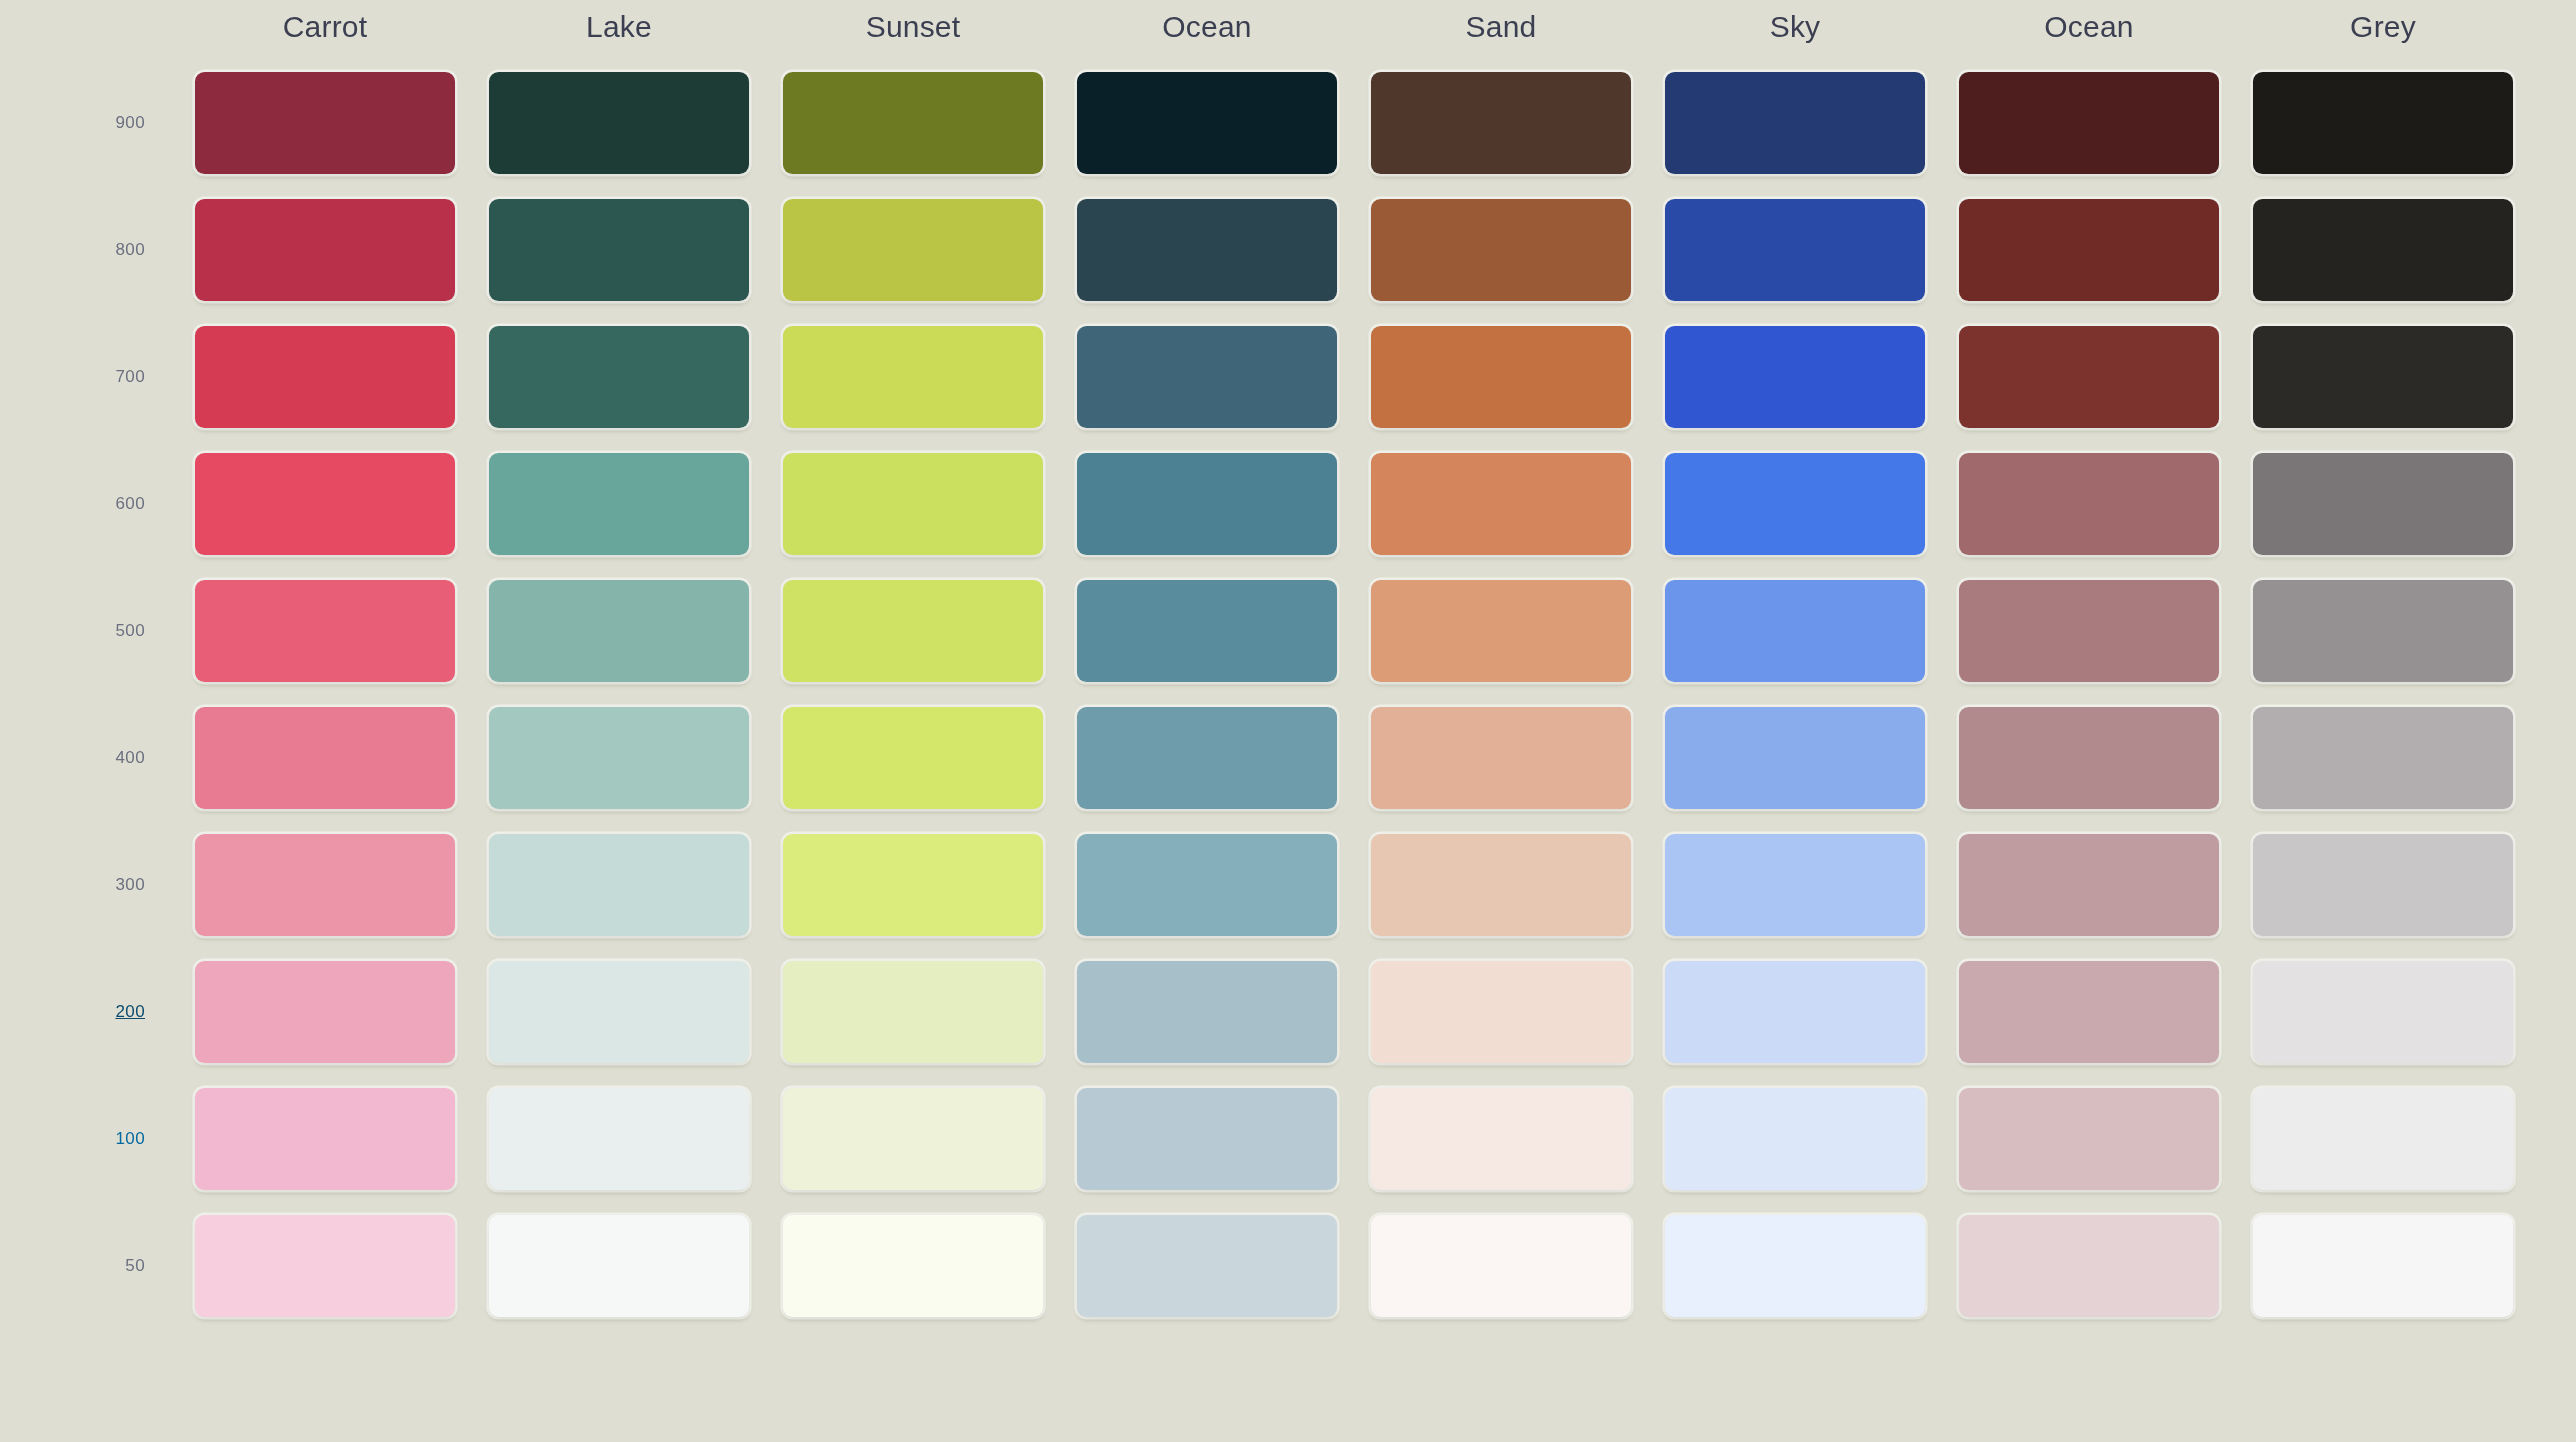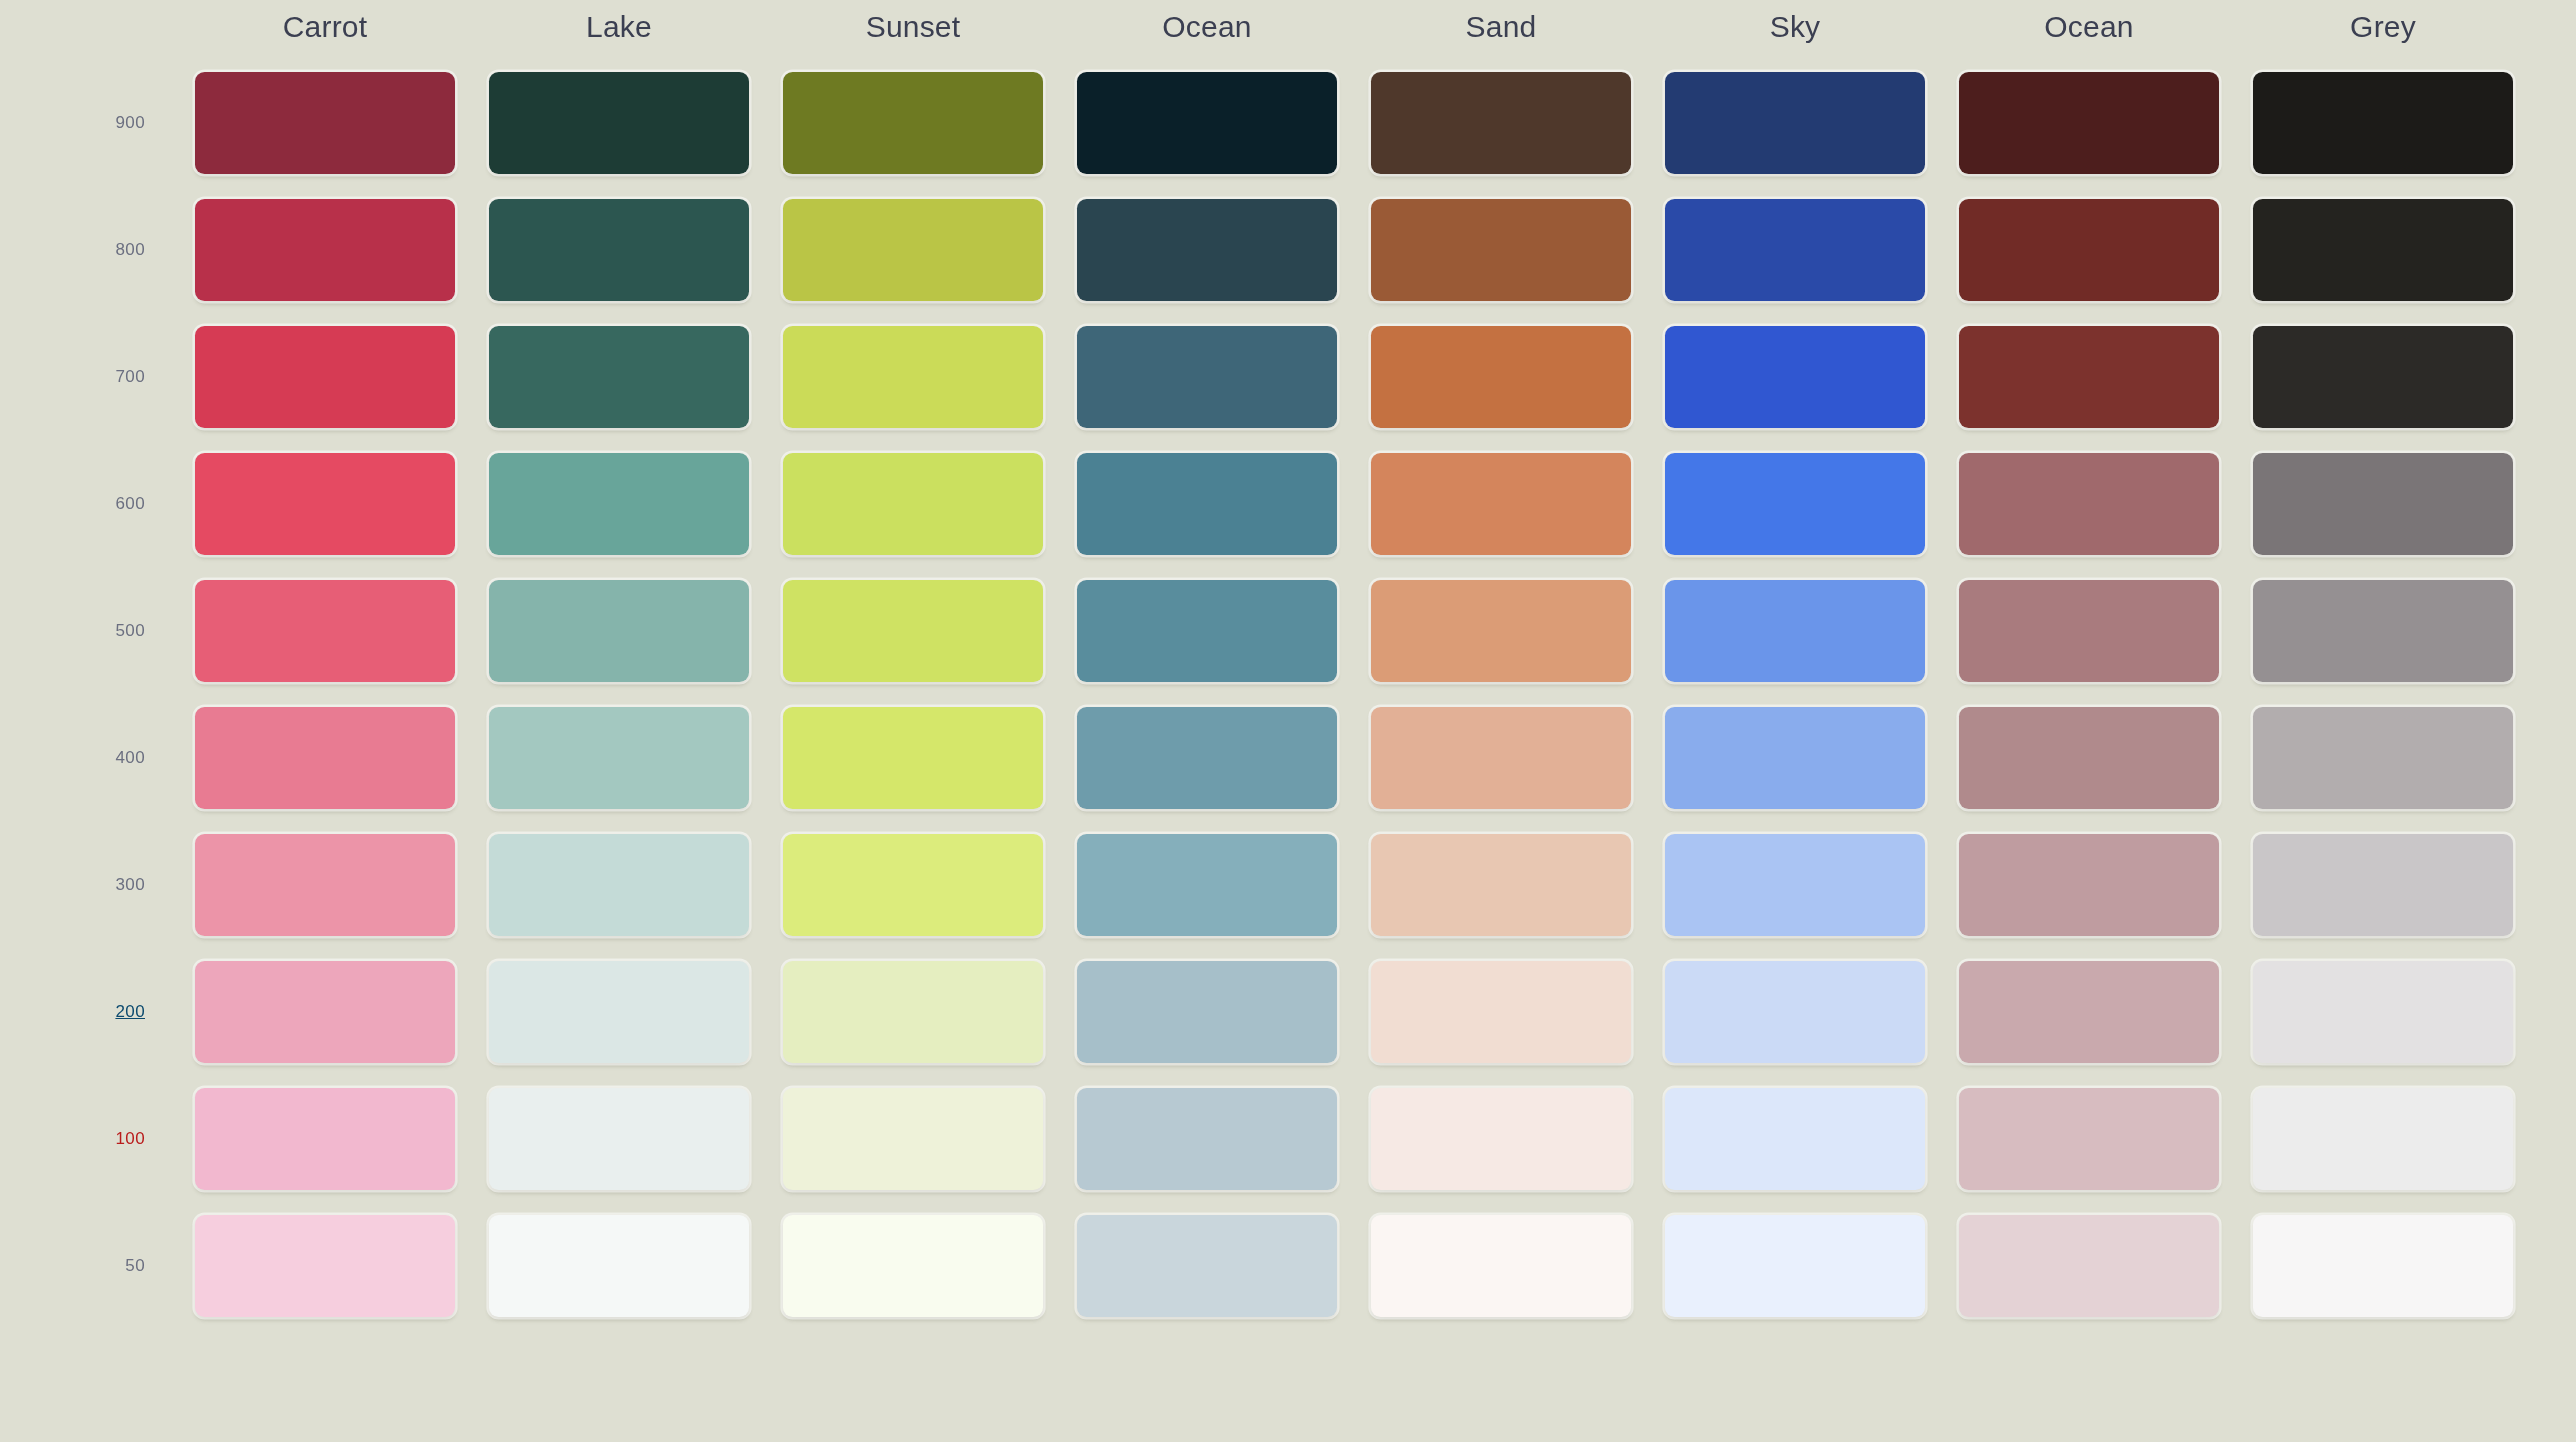--- a/index.html
+++ b/index.html
@@ -282,21 +282,21 @@
       </div>
       <div class="swatch-cell">
         <div class="swatch" style="background-color: rgb(203, 218, 246);"></div>
       </div>
       <div class="swatch-cell">
         <div class="swatch" style="background-color: rgb(201, 169, 173);"></div>
       </div>
       <div class="swatch-cell">
         <div class="swatch" style="background-color: rgb(227, 225, 226);"></div>
       </div>
-      <div class="row-header" style="color: #b91c1c;">100</div>
+      <div class="row-header" style="color: #0369a1;">100</div>
       <div class="swatch-cell">
         <div class="swatch" style="background-color: rgb(242, 184, 207);"></div>
       </div>
       <div class="swatch-cell">
         <div class="swatch" style="background-color: rgb(233, 239, 238);"></div>
       </div>
       <div class="swatch-cell">
         <div class="swatch" style="background-color: rgb(238, 242, 217);"></div>
       </div>
       <div class="swatch-cell">

